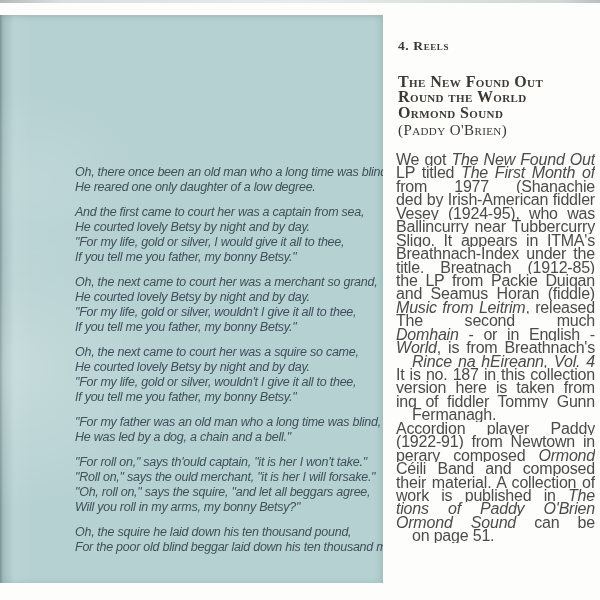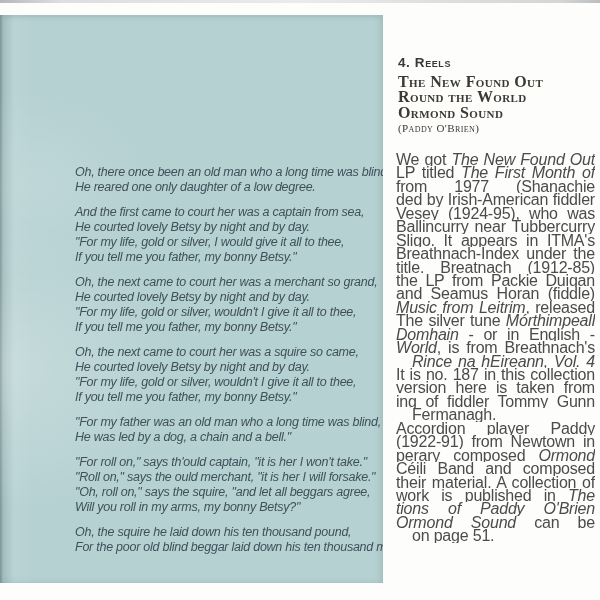--- a/index.html
+++ b/index.html
@@ -39,38 +39,38 @@
     letter-spacing:-0.25px;
     color:var(--lyrics-text);
   }
   .stanza{margin-bottom:10px;}
   .lline{height:15px;line-height:15px;white-space:nowrap;}
   .right-page{
     position:absolute;left:383px;top:15px;width:217px;height:568px;
     background:var(--paper-bg);
   }
   .section-title{
-    position:absolute;left:15px;top:40px;
-    font-family:Liberation Sans, sans-serif;
+    position:absolute;left:15px;top:23px;
+    font-family:Liberation Serif, serif;
     font-variant:small-caps;font-weight:600;
     font-size:13.5px;letter-spacing:.6px;
     color:var(--heading-text);
   }
   .track-titles{
     position:absolute;left:15px;top:59px;
     font-family:"Liberation Serif","DejaVu Serif",serif;
     font-variant:small-caps;font-weight:600;
     font-size:16px;line-height:15.3px;letter-spacing:.4px;
     color:var(--heading-text);
   }
   .composer{
     position:absolute;left:15px;top:107px;
     font-family:"Liberation Serif","DejaVu Serif",serif;
     font-variant:small-caps;font-weight:400;
-    font-size:11px;letter-spacing:.4px;
+    font-size:15px;letter-spacing:.4px;
     color:var(--heading-text);
   }
   .notes{
     position:absolute;left:13px;top:138px;width:199px;
     font-size:16px;letter-spacing:-0.2px;
     color:var(--notes-text);
     overflow:hidden;
   }
   .nline{
     height:13.45px;line-height:13.45px;
@@ -140,21 +140,21 @@
       <div class="nline"><span>from 1977 (Shanachie 13177) recor-</span></div>
       <div class="nline"><span>ded by Irish-American fiddler John</span></div>
       <div class="nline"><span>Vesey (1924-95), who was born in</span></div>
       <div class="nline"><span>Ballincurry near Tubbercurry in South</span></div>
       <div class="nline"><span>Sligo. It appears in ITMA's Breandán</span></div>
       <div class="nline"><span>Breathnach-Index under the same</span></div>
       <div class="nline"><span>title. Breatnach (1912-85) refers to</span></div>
       <div class="nline"><span>the LP from Packie Duigan (flute)</span></div>
       <div class="nline"><span>and Seamus Horan (fiddle) entitled</span></div>
       <div class="nline"><span class="it">Music from Leitrim</span><span>, released by Topic</span></div>
-      <div class="nline"><span>The silver tune </span><span class="it">Mórthimpeall an</span></div>
+      <div class="nline"><span>The second much </span><span class="it">Mórthimpeall an</span></div>
       <div class="nline"><span class="it">Domhain</span><span> - or in English - </span><span class="it">Round the</span></div>
       <div class="nline"><span class="it">World</span><span>, is from Breathnach's </span><span class="it">Ceol</span></div>
       <div class="nline last"><span class="it">Rince na hÉireann, Vol. 4</span><span> (1996).</span></div>
       <div class="nline"><span>It is no. 187 in this collection and the</span></div>
       <div class="nline"><span>version here is taken from the play-</span></div>
       <div class="nline"><span>ing of fiddler Tommy Gunn from Co.</span></div>
       <div class="nline last"><span>Fermanagh.</span></div>
       <div class="nline"><span>Accordion player Paddy O'Brien</span></div>
       <div class="nline"><span>(1922-91) from Newtown in Co. Tip-</span></div>
       <div class="nline"><span>perary composed </span><span class="it">Ormond Sound</span><span>.</span></div>

